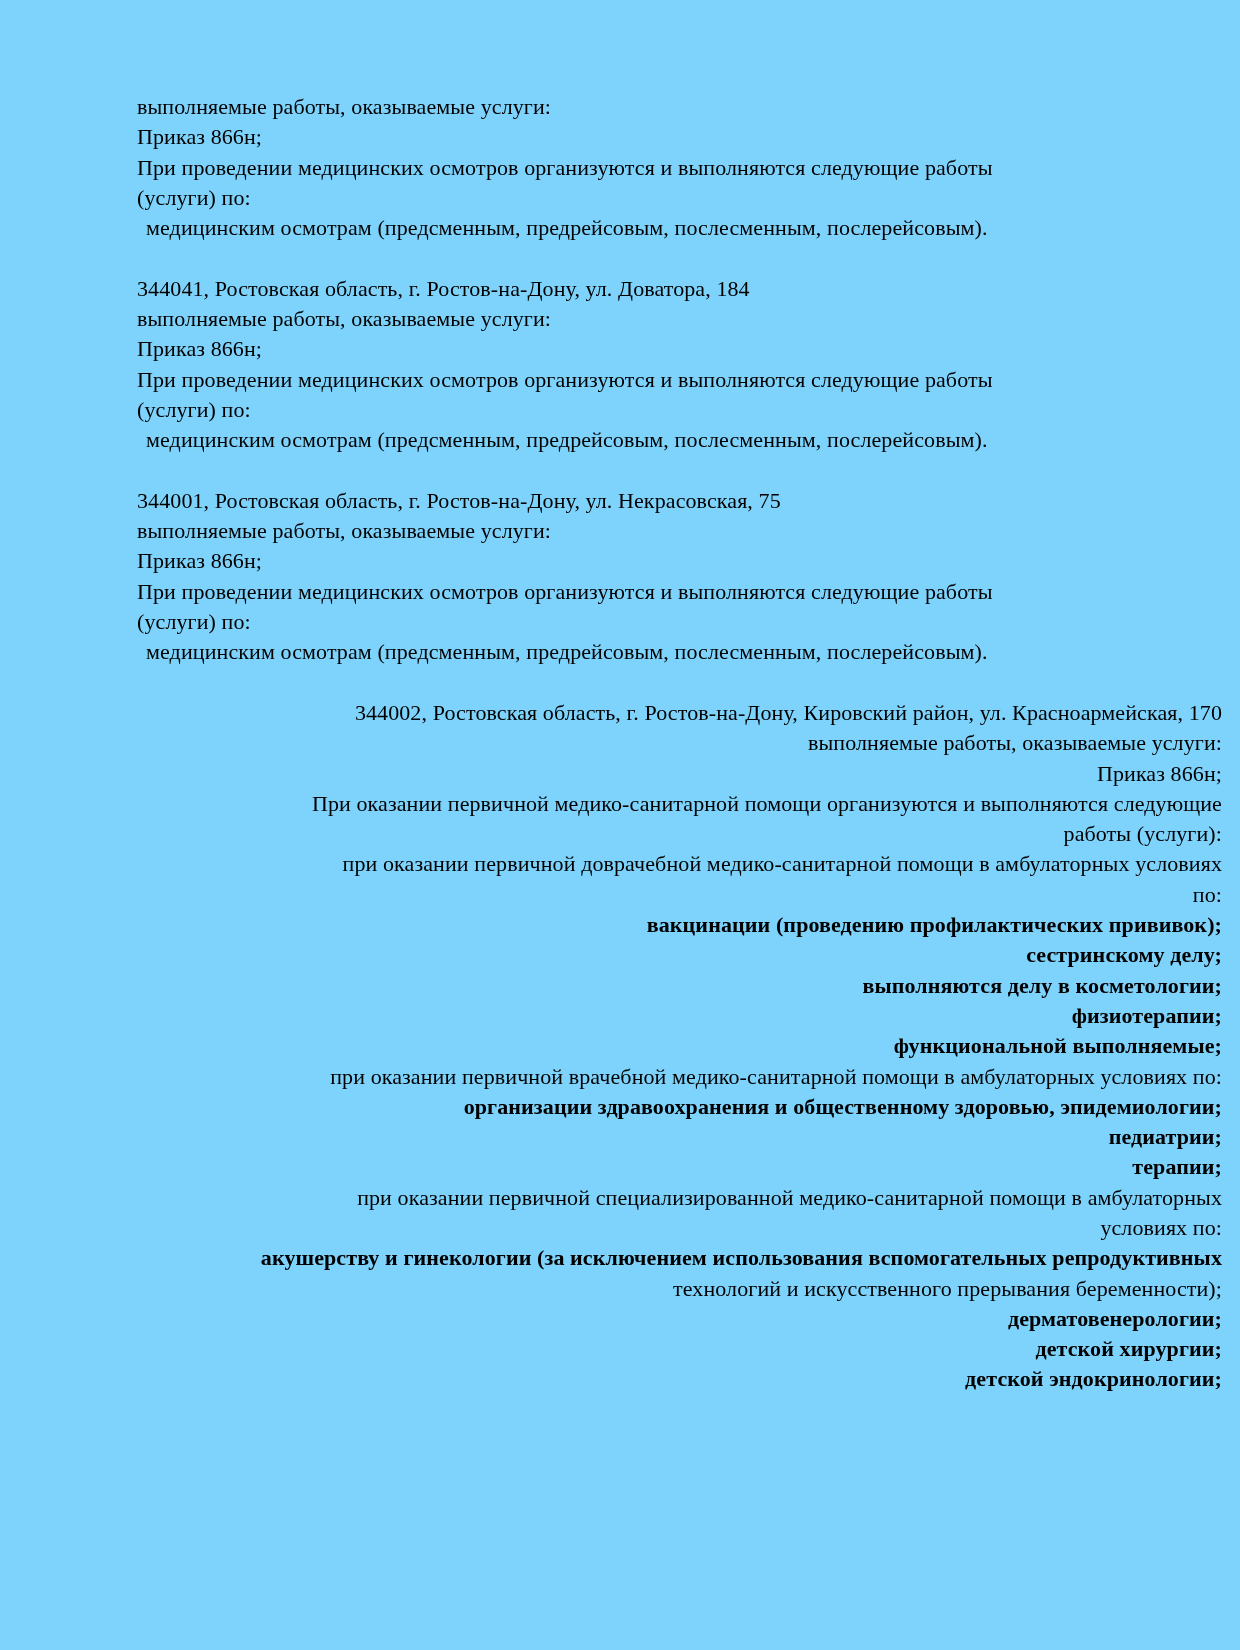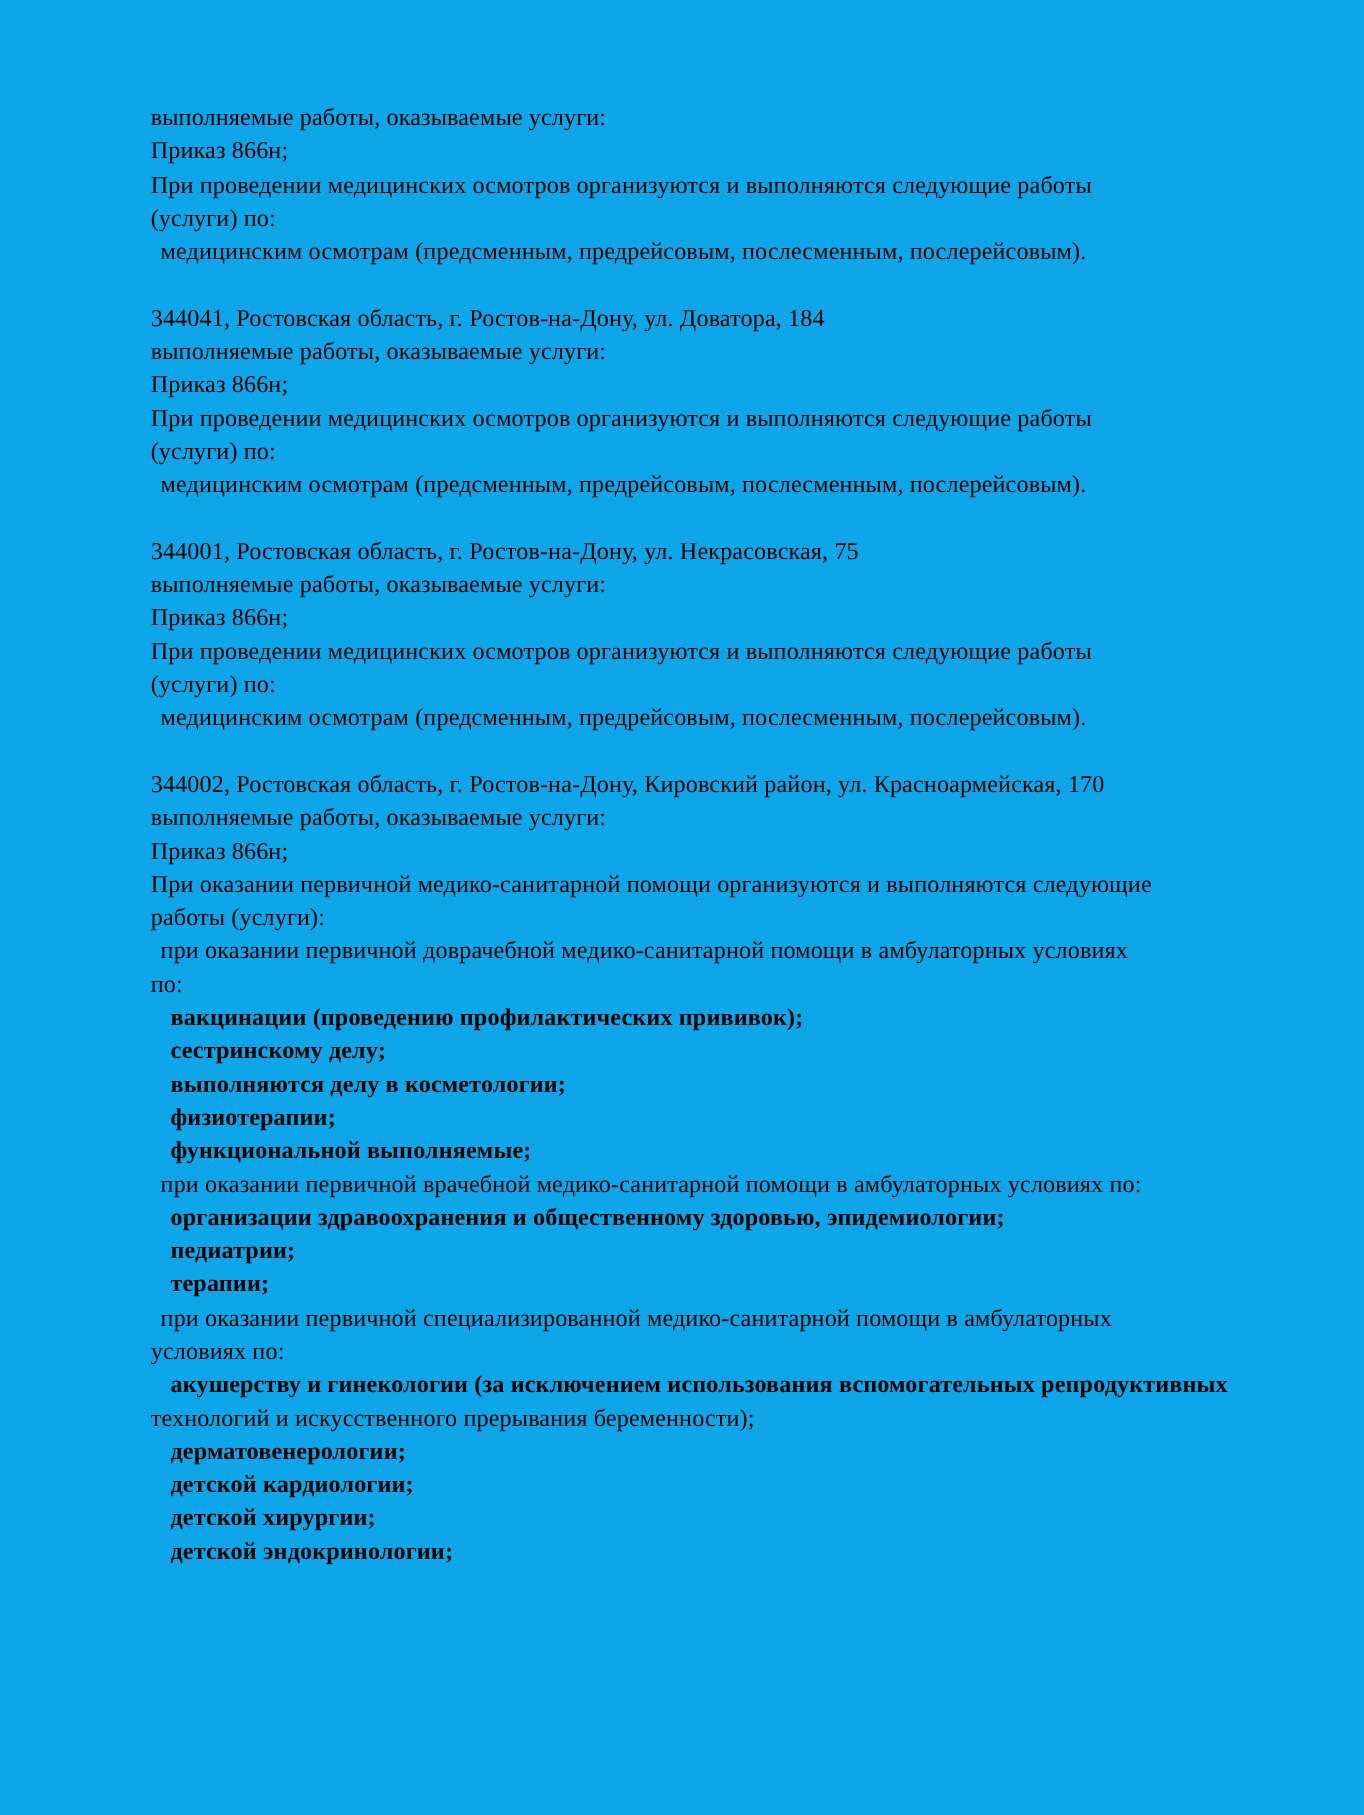--- a/index.html
+++ b/index.html
@@ -12,27 +12,28 @@
     height: 1650px;
     overflow: hidden;
     font-family: "Liberation Serif", "DejaVu Serif", serif;
     color: #000000;
   }
   .doc-page {
     box-sizing: border-box;
     width: 1240px;
     height: 1650px;
     padding: 92px 18px 0 137px;
-    background: #0ea5e9;
+    background: #7dd3fc;
   }
   .block {
     margin: 0 0 30.3px 0;
   }
   .block:last-child {
     margin-bottom: 0;
+    text-align: right;
   }
   .line {
     font-size: 22px;
     line-height: 30.3px;
     white-space: pre;
     letter-spacing: 0.1px;
   }
   .indent-0 { padding-left: 0; }
   .indent-1 { padding-left: 9px; }
   .indent-2 { padding-left: 18px; font-weight: bold; }
@@ -80,18 +81,17 @@
         <div class="line indent-2">функциональной выполняемые;</div>
         <div class="line indent-1">при оказании первичной врачебной медико-санитарной помощи в амбулаторных условиях по:</div>
         <div class="line indent-2">организации здравоохранения и общественному здоровью, эпидемиологии;</div>
         <div class="line indent-2">педиатрии;</div>
         <div class="line indent-2">терапии;</div>
         <div class="line indent-1">при оказании первичной специализированной медико-санитарной помощи в амбулаторных</div>
         <div class="line indent-0">условиях по:</div>
         <div class="line indent-2">акушерству и гинекологии (за исключением использования вспомогательных репродуктивных</div>
         <div class="line indent-0">технологий и искусственного прерывания беременности);</div>
         <div class="line indent-2">дерматовенерологии;</div>
-        <div class="line indent-2">детской кардиологии;</div>
         <div class="line indent-2">детской хирургии;</div>
         <div class="line indent-2">детской эндокринологии;</div>
       </div>
     </div>
 </div>
 
 </body></html>

